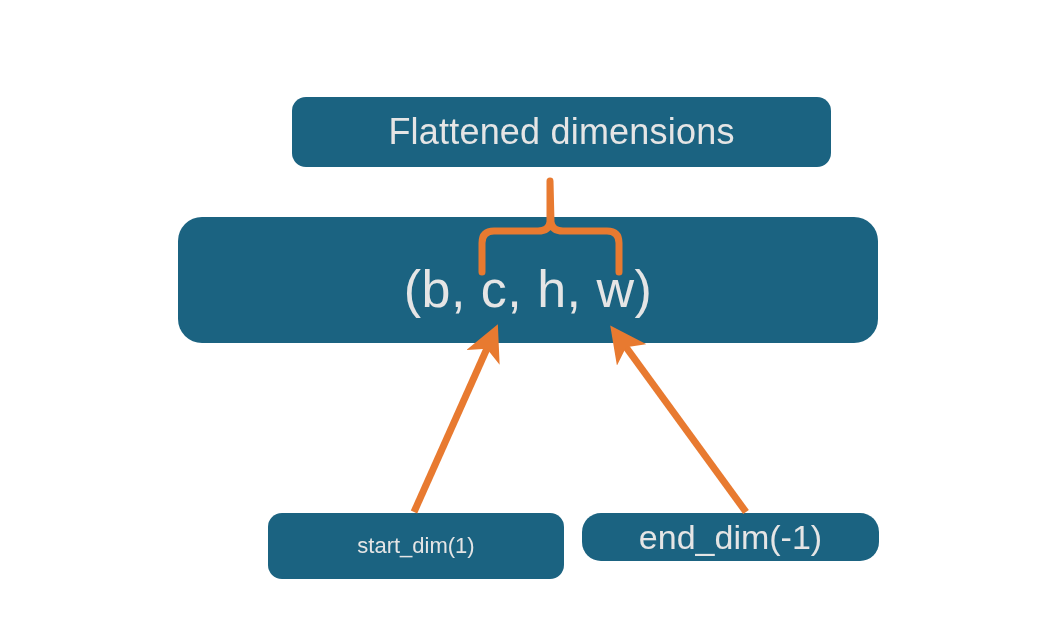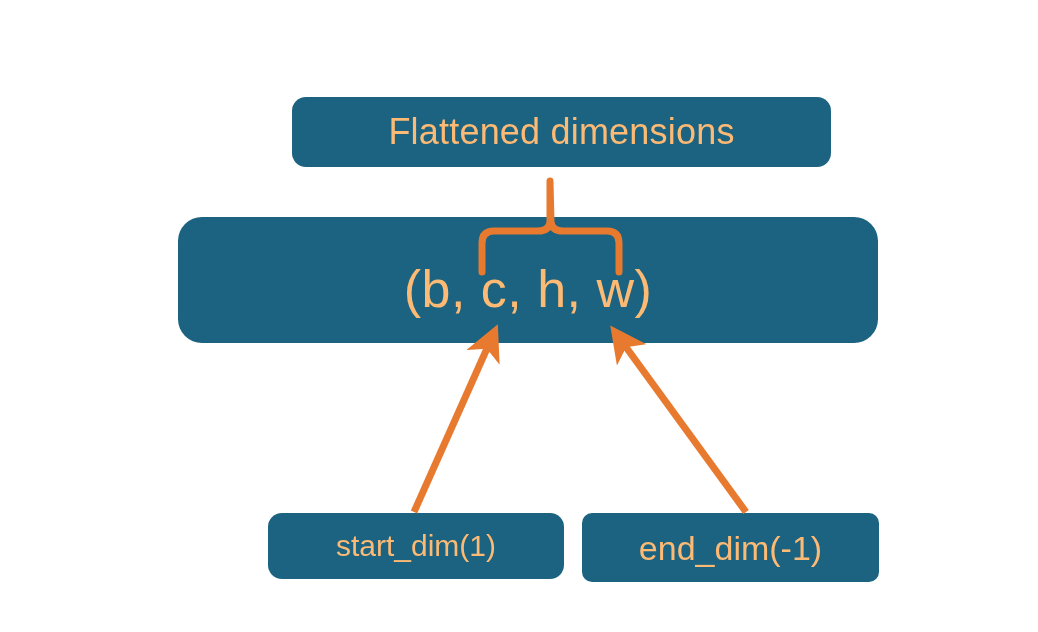--- a/index.html
+++ b/index.html
@@ -21,21 +21,21 @@
   .node {
     position: absolute;
     box-sizing: border-box;
     background: #1b6381;
     border: 5px solid #0d2franc;
     border-color: #0d2a3a;
     border-radius: 16px;
     display: flex;
     align-items: center;
     justify-content: center;
-    color: #fdba74;
+    color: #e5e5e5;
     text-align: center;
     line-height: 1;
     z-index: 2;
   }
   .node .label {
     display: block;
     white-space: nowrap;
   }
 
   
@@ -68,30 +68,30 @@
 
   
   #node-startdim {
     left: 268px;
     top: 513px;
     width: 296px;
     height: 66px;
     border-radius: 14px;
   }
   #node-startdim .label {
-    font-size: 30px;
+    font-size: 22px;
   }
 
   
   #node-enddim {
     left: 582px;
     top: 513px;
     width: 297px;
-    height: 69px;
-    border-radius: 10px;
+    height: 48px;
+    border-radius: 19px;
   }
   #node-enddim .label {
     font-size: 34px;
   }
 
   
   #connectors {
     position: absolute;
     left: 0;
     top: 0;

